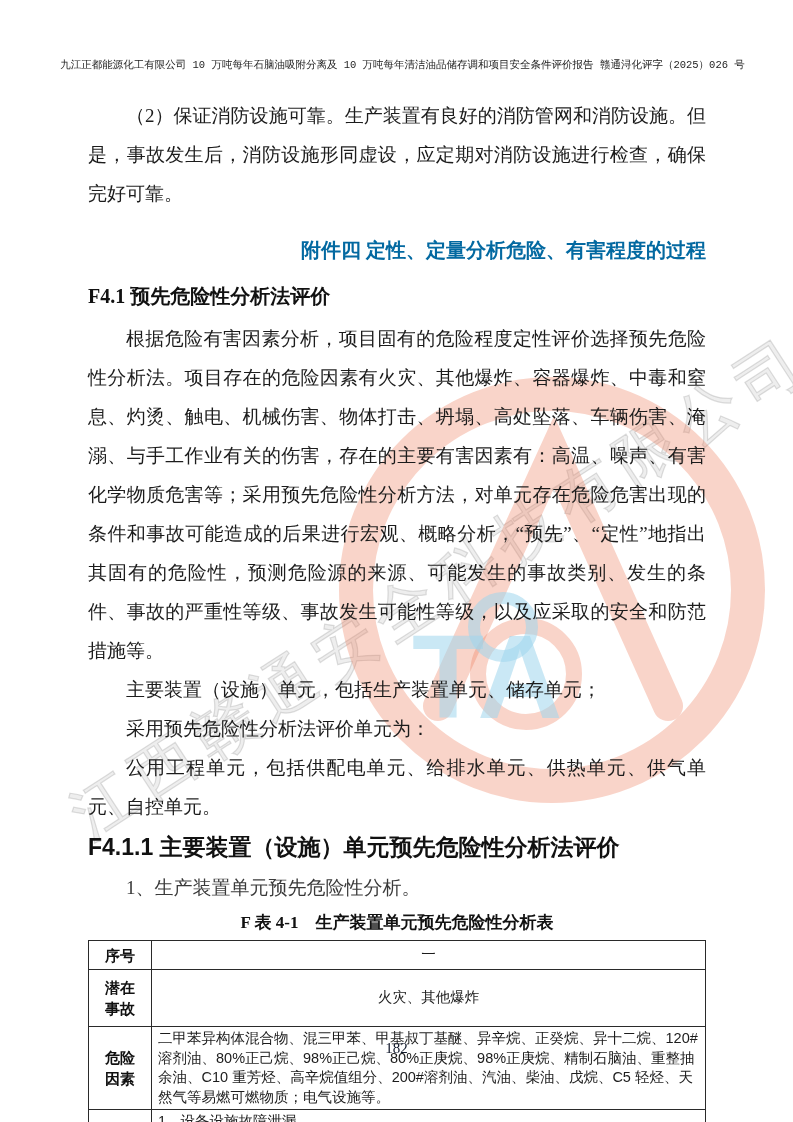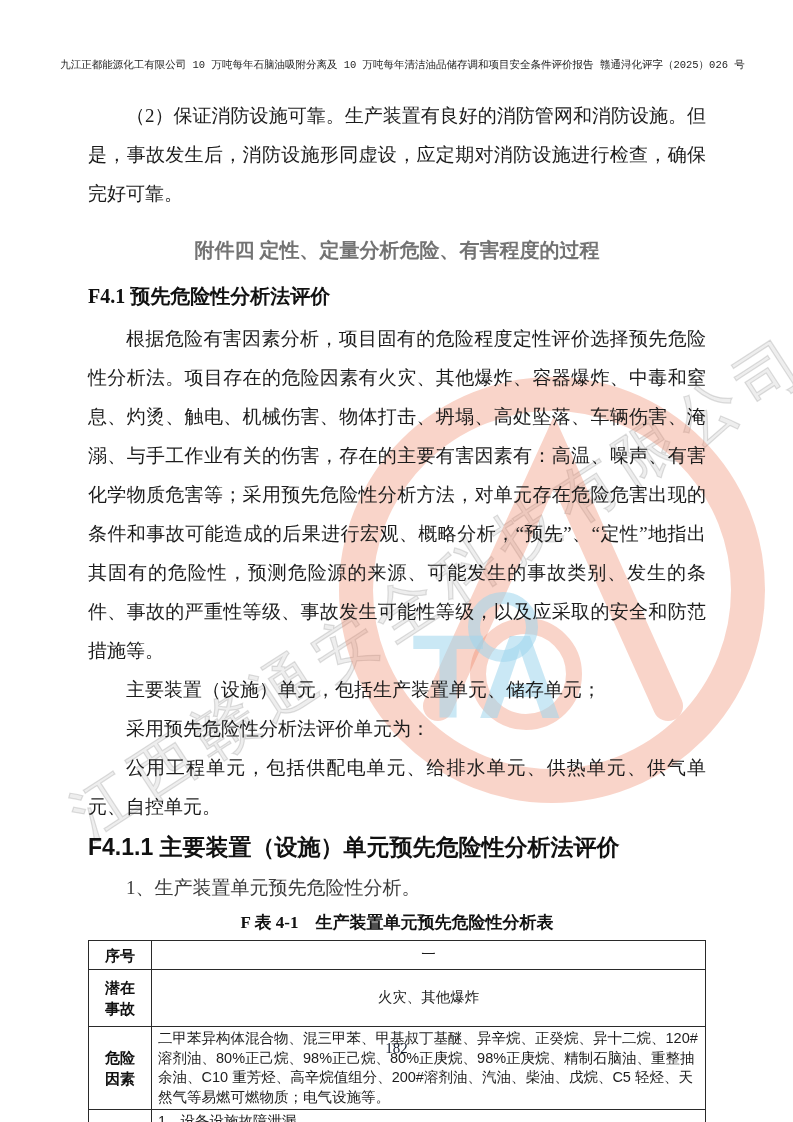--- a/index.html
+++ b/index.html
@@ -36,21 +36,21 @@
     text-align:center; font-size:15px; color:#0f172a;
   }
   
   .content { position:absolute; left:88px; width:618px; top:96px; z-index:1; }
   .p {
     margin:0; font-size:19px; line-height:39px; text-align:justify;
     text-indent:2em; color:#1c1c1c;
   }
   .h-center {
     margin:14px 0 0 0; font-size:20px; line-height:46px; font-weight:bold;
-    text-align:center; color:#737373;
+    text-align:right; color:#0369a1;
   }
   .h-left {
     margin:0; font-size:20px; line-height:46px; font-weight:bold;
     text-align:left; color:#111;
   }
   .h-sans {
     margin:0; font-size:23px; line-height:42px; font-weight:bold;
     font-family:"Liberation Sans", sans-serif; color:#111;
   }
   .p-gray { color:#3a3a3a; }

